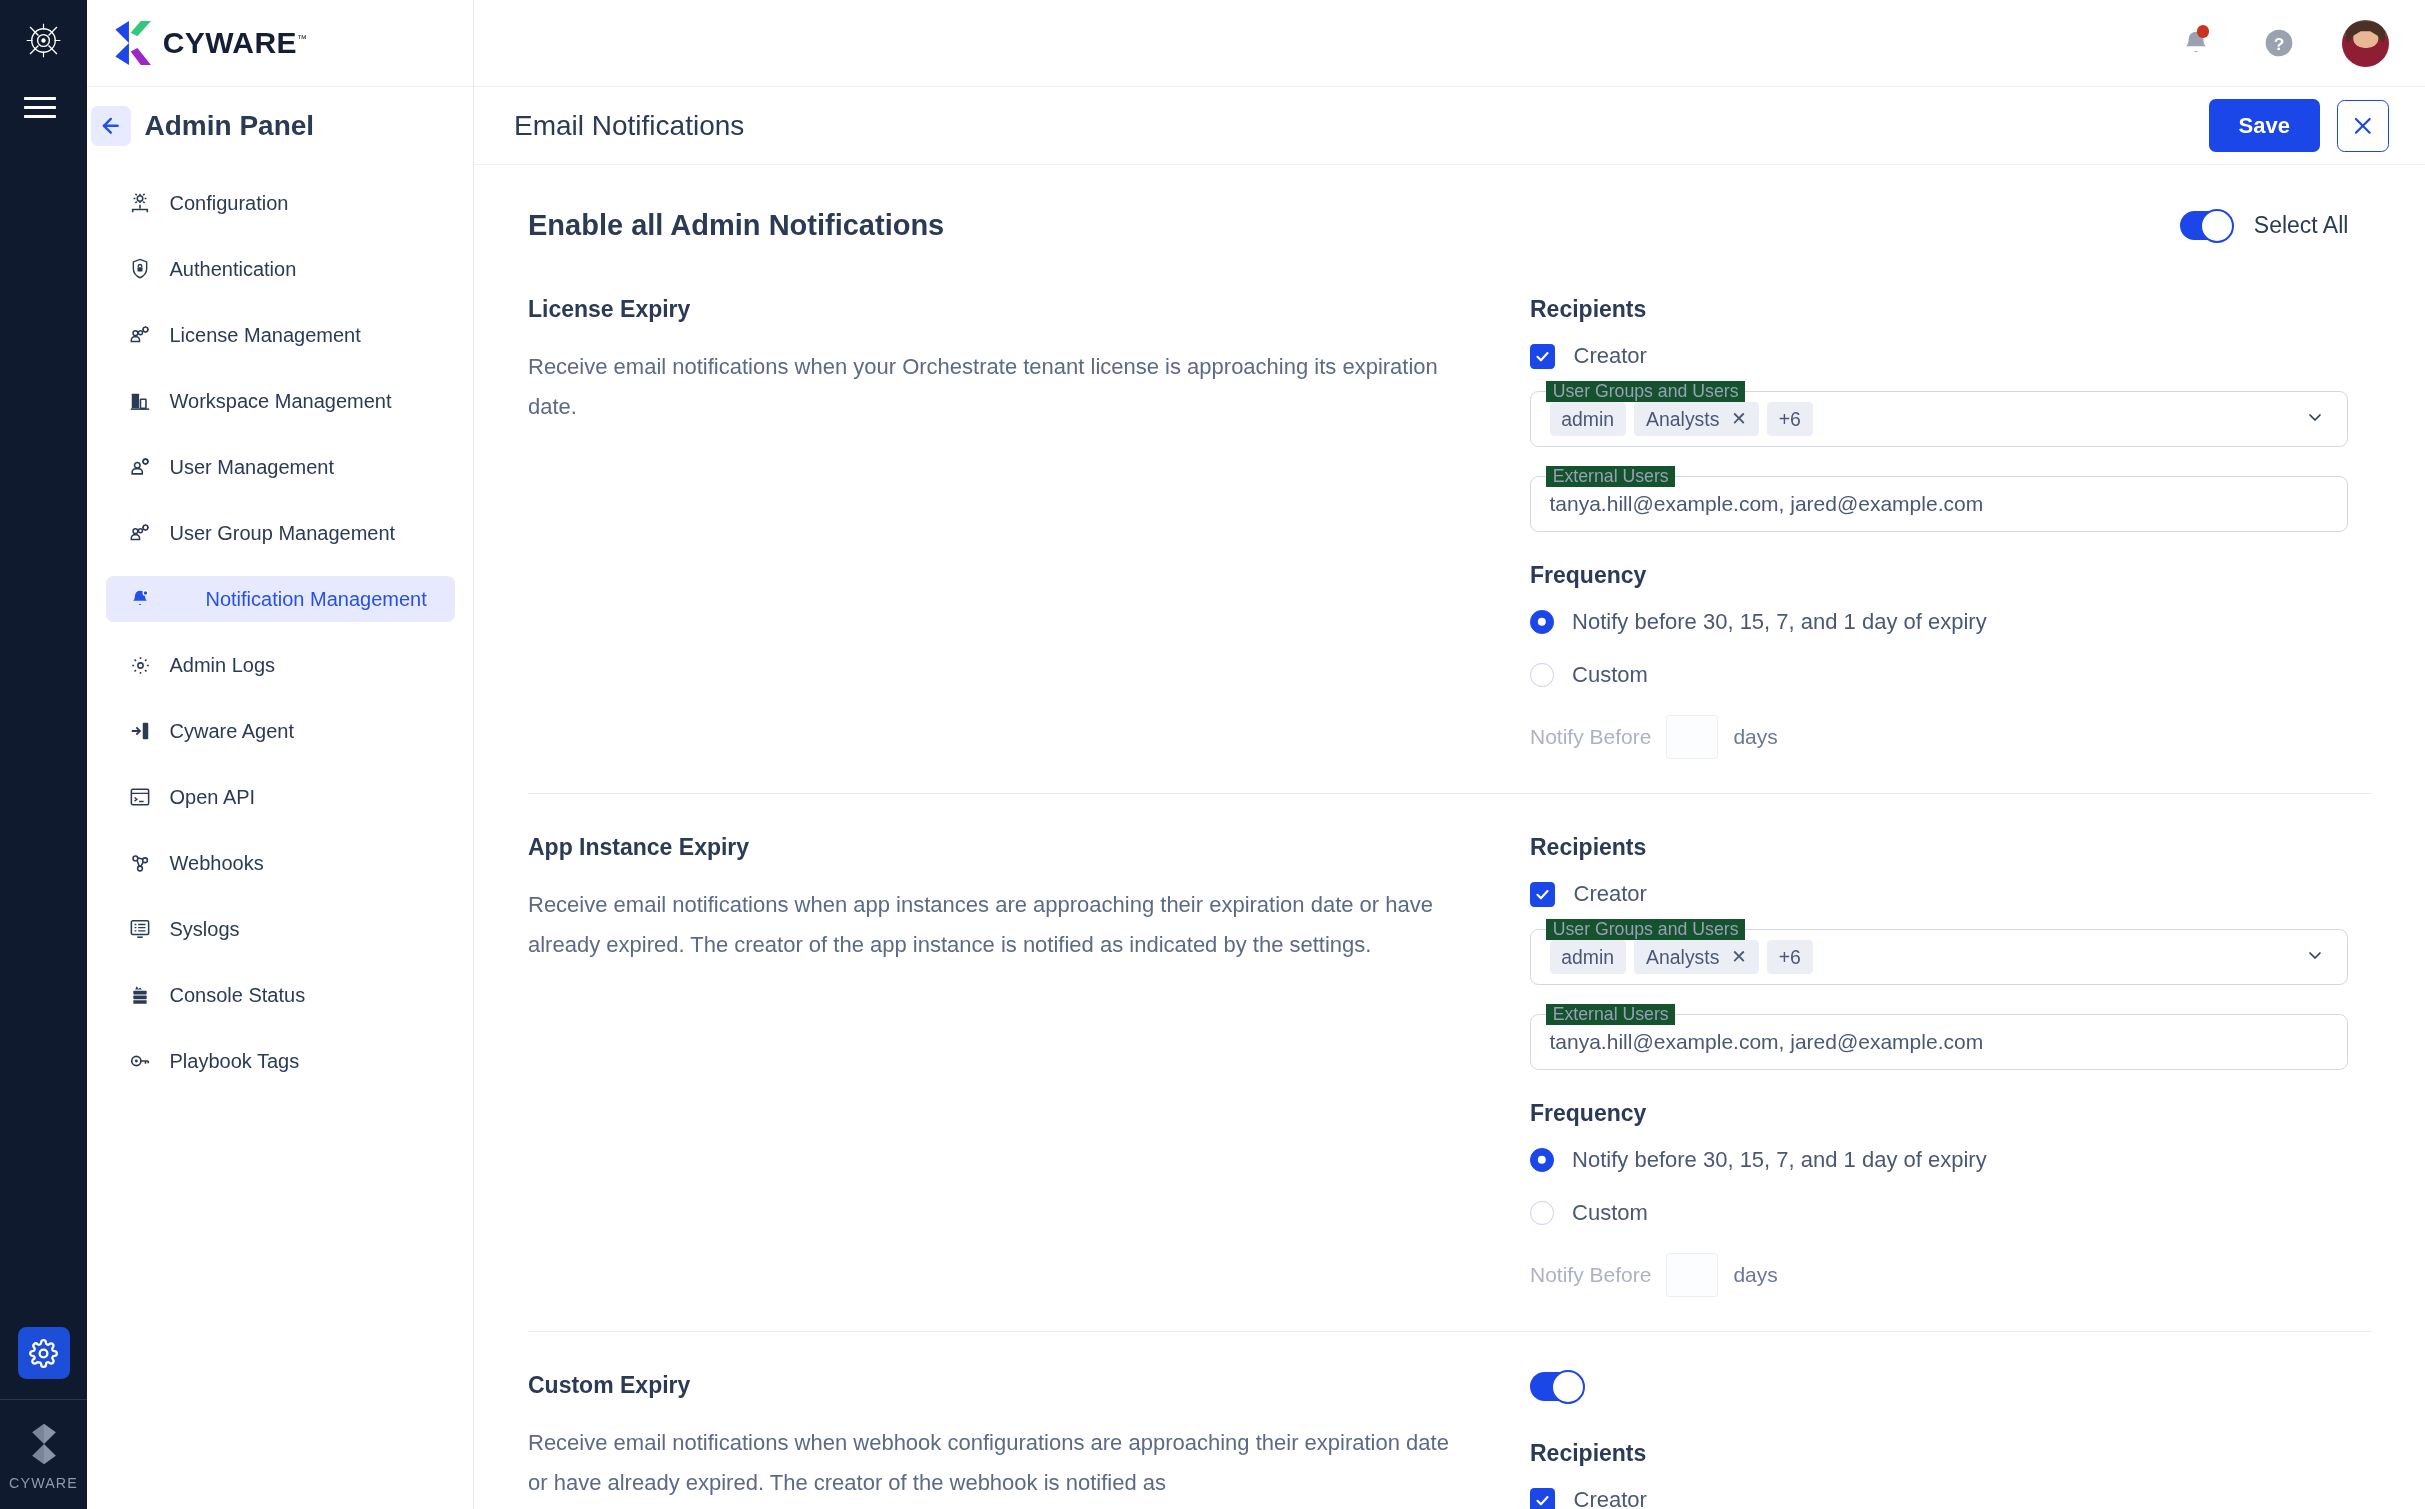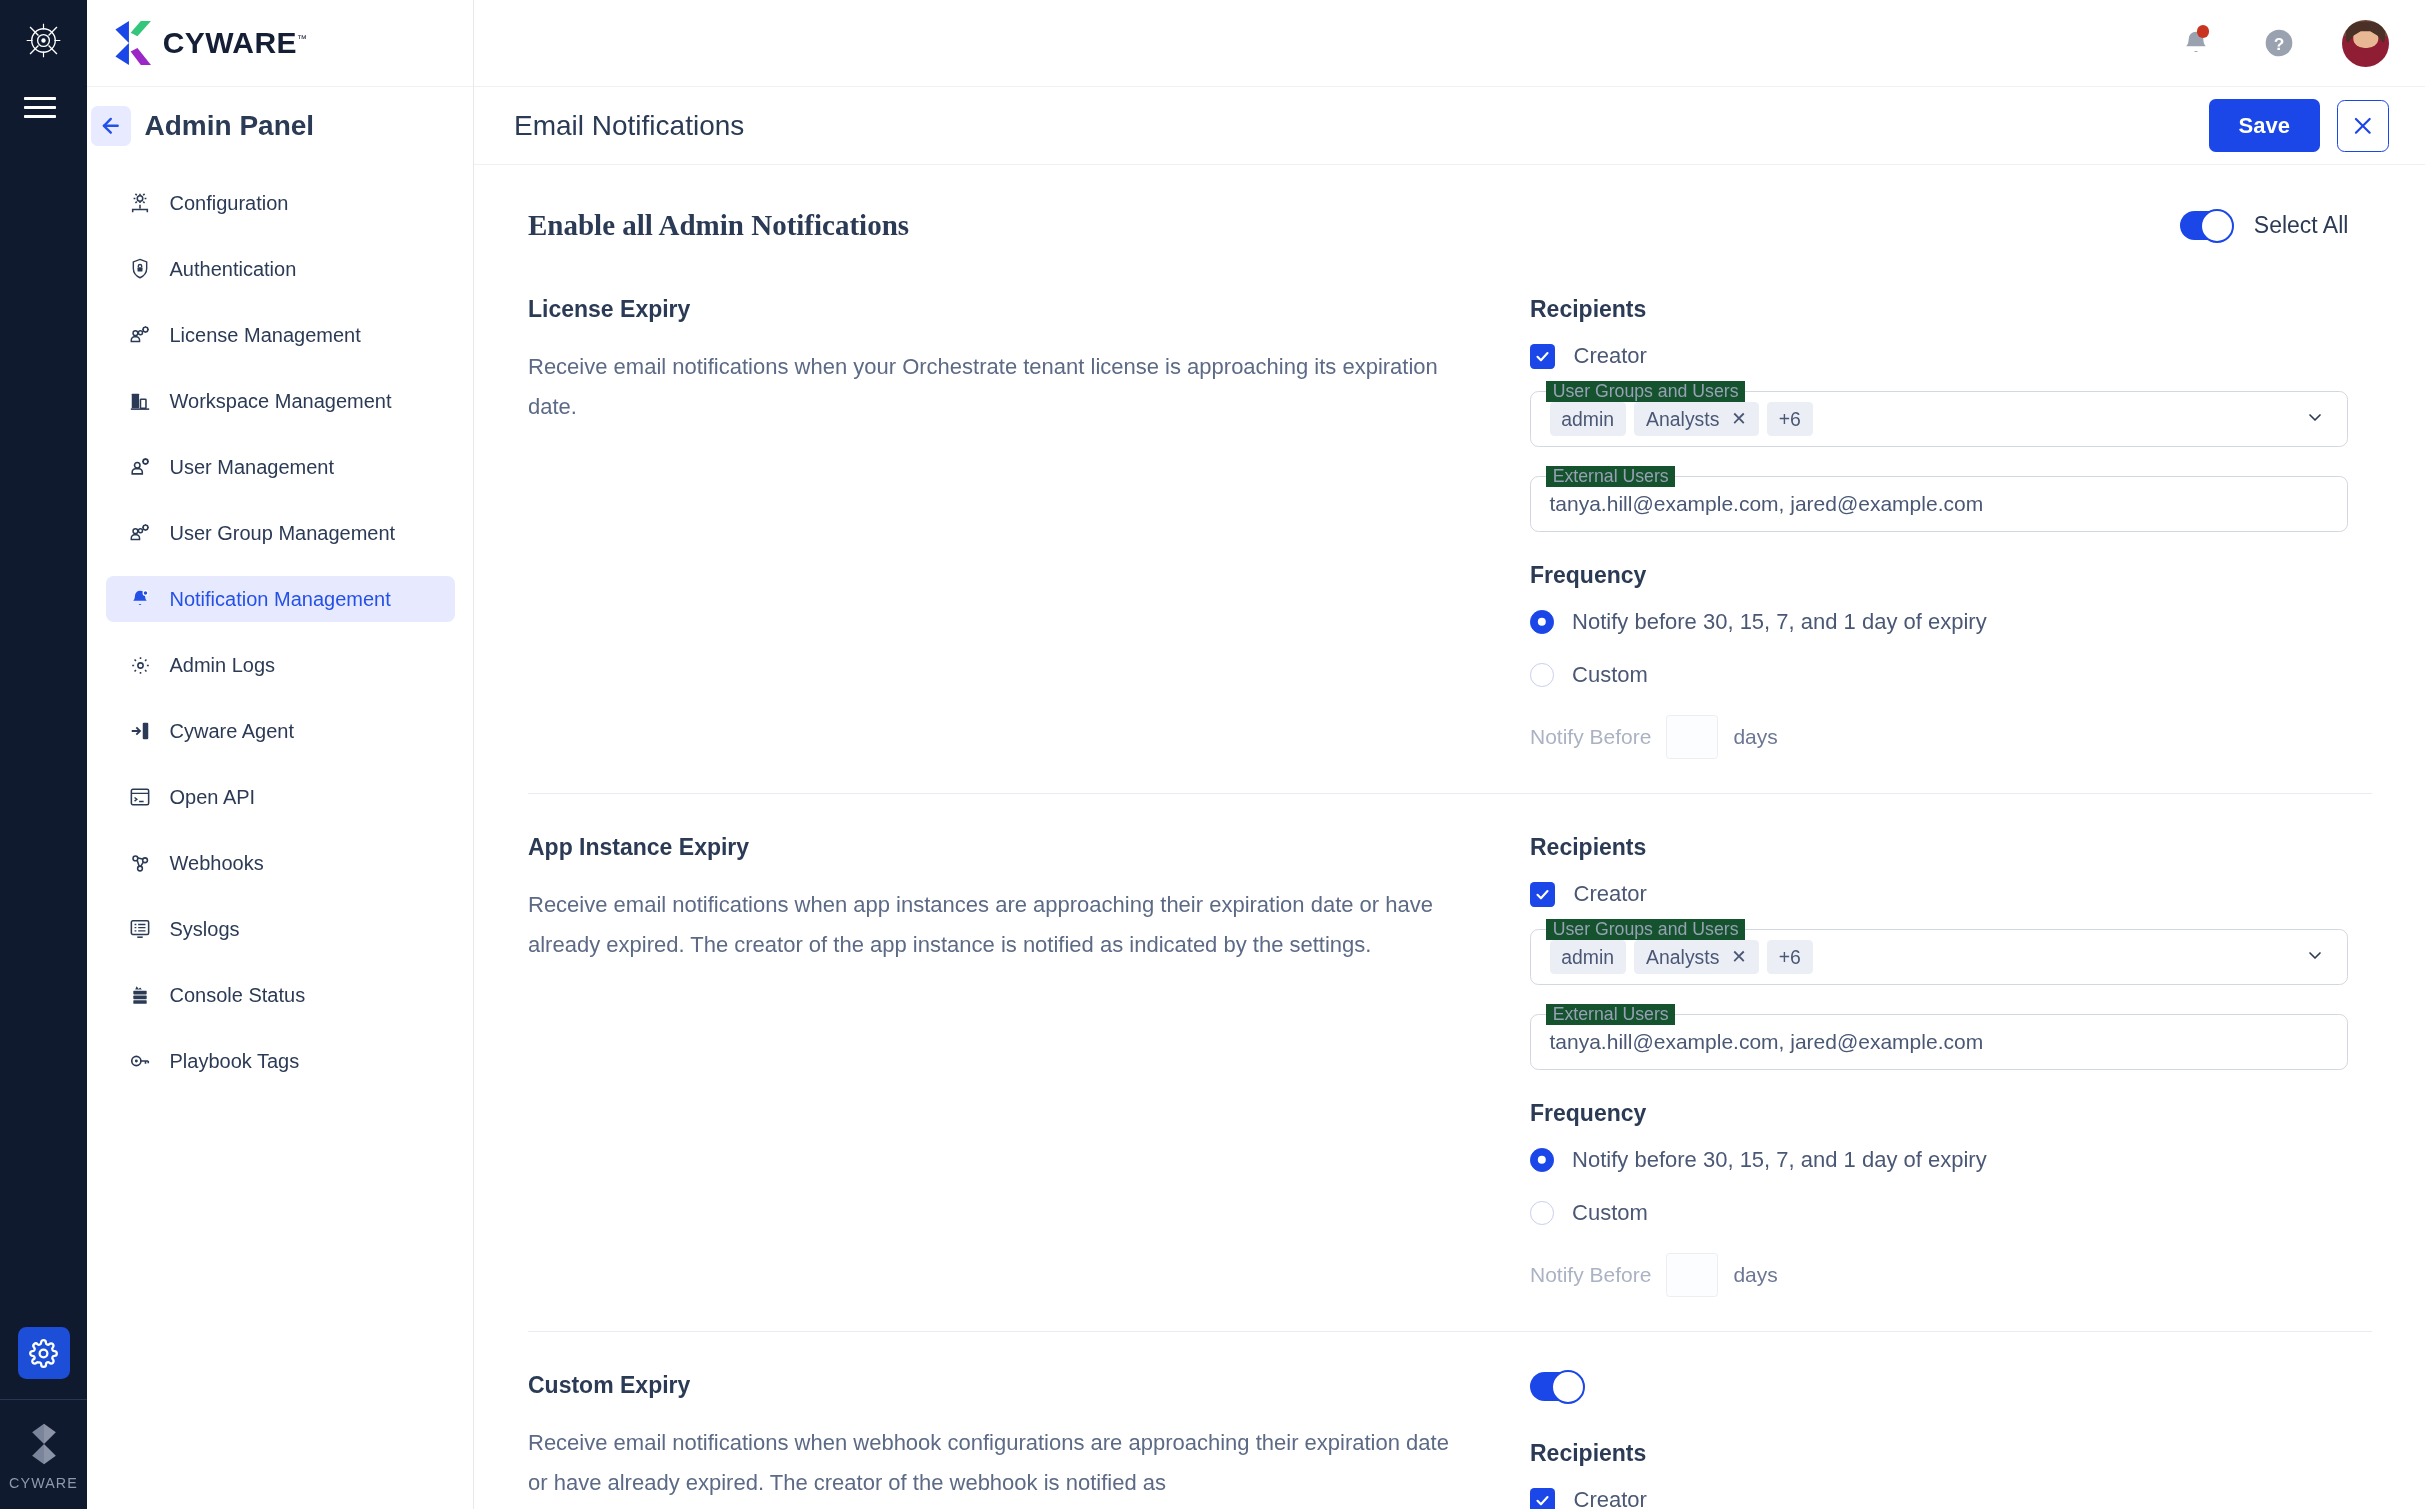--- a/index.html
+++ b/index.html
@@ -50,21 +50,21 @@
   .panel-title { font-size: 28px; font-weight: 700; color: #2b3a55; }
 
   .navlist { padding: 15px 18.5px 0 18.5px; }
   .navitem {
     display: flex; align-items: center; height: 46px; padding-left: 20px;
     border-radius: 7.6px; cursor: pointer; margin-bottom: 20px;
   }
   .navitem .nav-ico { width: 29px; height: 25px; display:flex; align-items:center; justify-content:center; margin-right: 15px; flex:0 0 29px;}
   .navitem .nav-lbl { font-size: 20px; color: #2b3a55; white-space: nowrap; }
   .navitem.active { background: #e7eaff; }
-  .navitem.active .nav-lbl { color: #2550e8; }
+  .navitem.active .nav-lbl { color: #2550e8; margin-left: 36px; }
 
   
   .right { flex: 1 1 auto; height: 1509px; position: relative; background:#fff; }
   .topbar {
     height: 87px; display:flex; align-items:center; justify-content: flex-end;
     padding-right: 37px; gap: 44px; border-bottom: 0.8px solid #eef0f4;
   }
   .tb-icon { width: 39px; height: 39px; display:flex; align-items:center; justify-content:center; cursor:pointer; position:relative; }
   .avatar {
     width: 47px; height: 47px; border-radius: 50%; overflow:hidden; cursor:pointer;
@@ -99,21 +99,21 @@
     background:#fff; display:flex; align-items:center; justify-content:center; cursor:pointer;
   }
 
   .content {
     height: calc(1509px - 87px - 78px);
     overflow: hidden; position: relative; padding: 0 0 0 0;
   }
   .content-inner { padding: 44px 54px 0 54px; }
 
   .hdr-row { display:flex; align-items:center; justify-content:space-between; padding-right: 23.6px; margin-bottom: 54px;}
-  .hdr-title { font-size: 29px; font-weight: 700; color: #2b3a55; font-family: Liberation Serif, serif; }
+  .hdr-title { font-size: 29px; font-weight: 700; color: #2b3a55; }
   .selectall { display:flex; align-items:center; gap: 22px; }
   .sa-label { font-size: 23px; color:#2b3a55; font-weight:500;}
 
   .toggle {
     width: 52px; height: 29px; border-radius: 15px; background:#1b46e8;
     position: relative; cursor:pointer; flex: 0 0 52px;
   }
   .toggle .knob {
     position:absolute; top:-2.5px; right:-2.5px; width: 34px; height: 34px; border-radius:50%;
     background:#fff; border: 2.2px solid #1b46e8;

